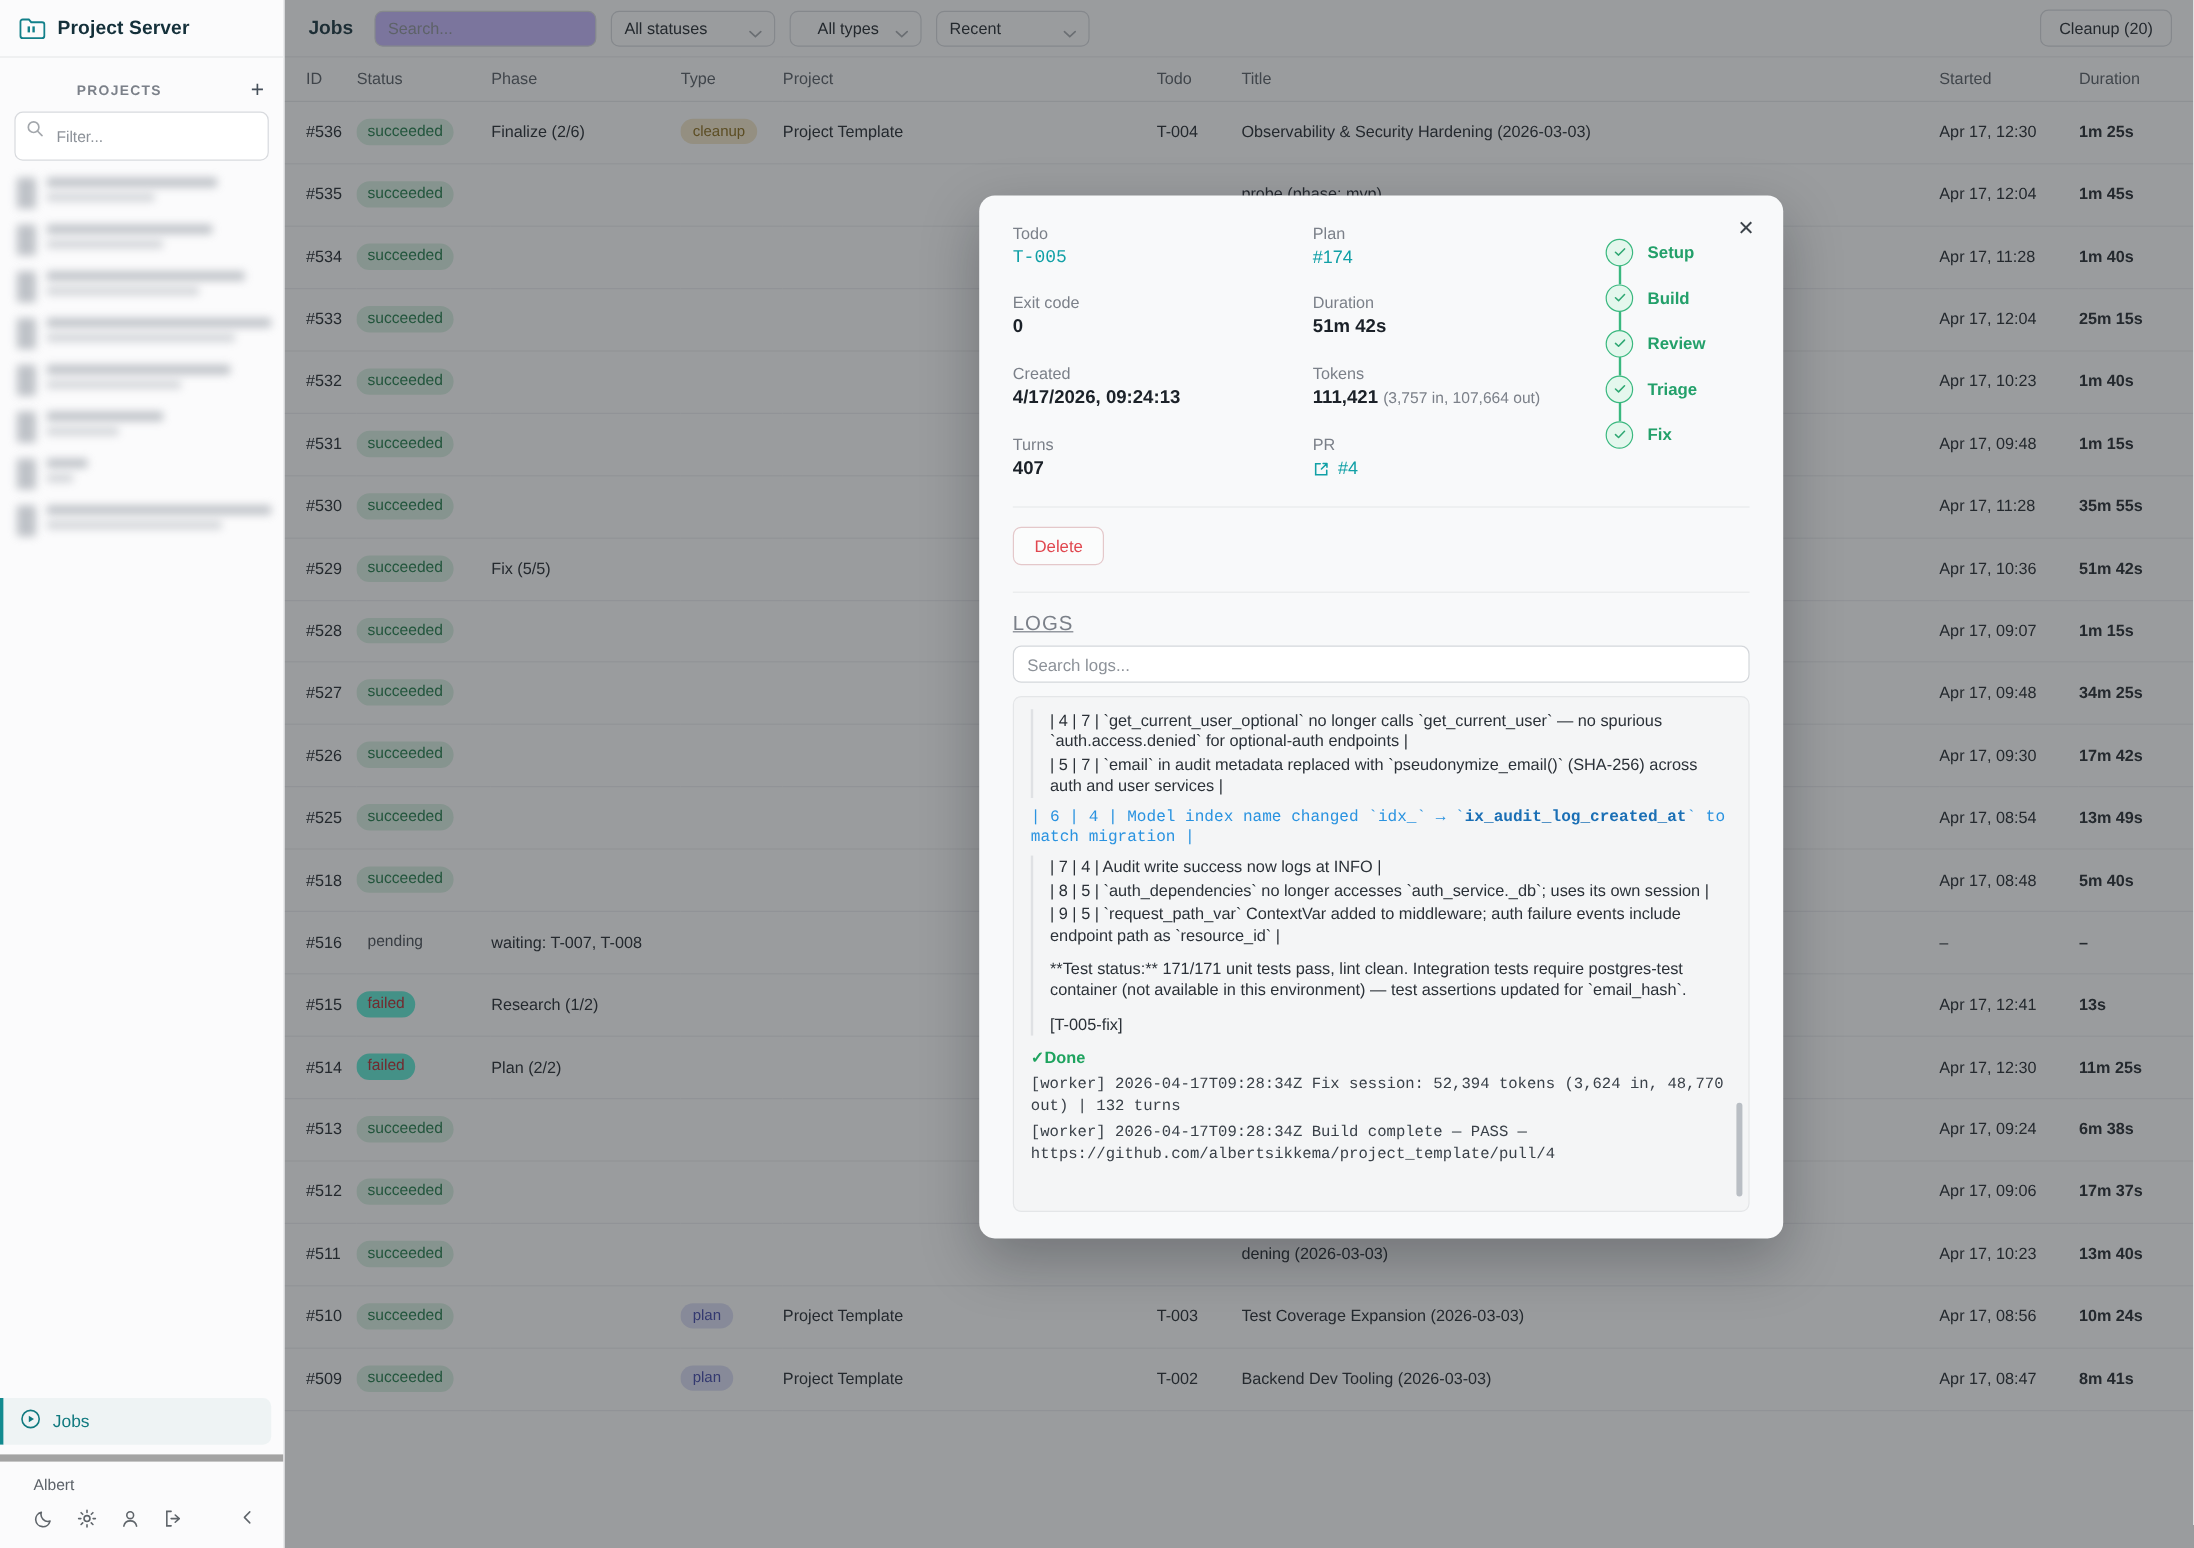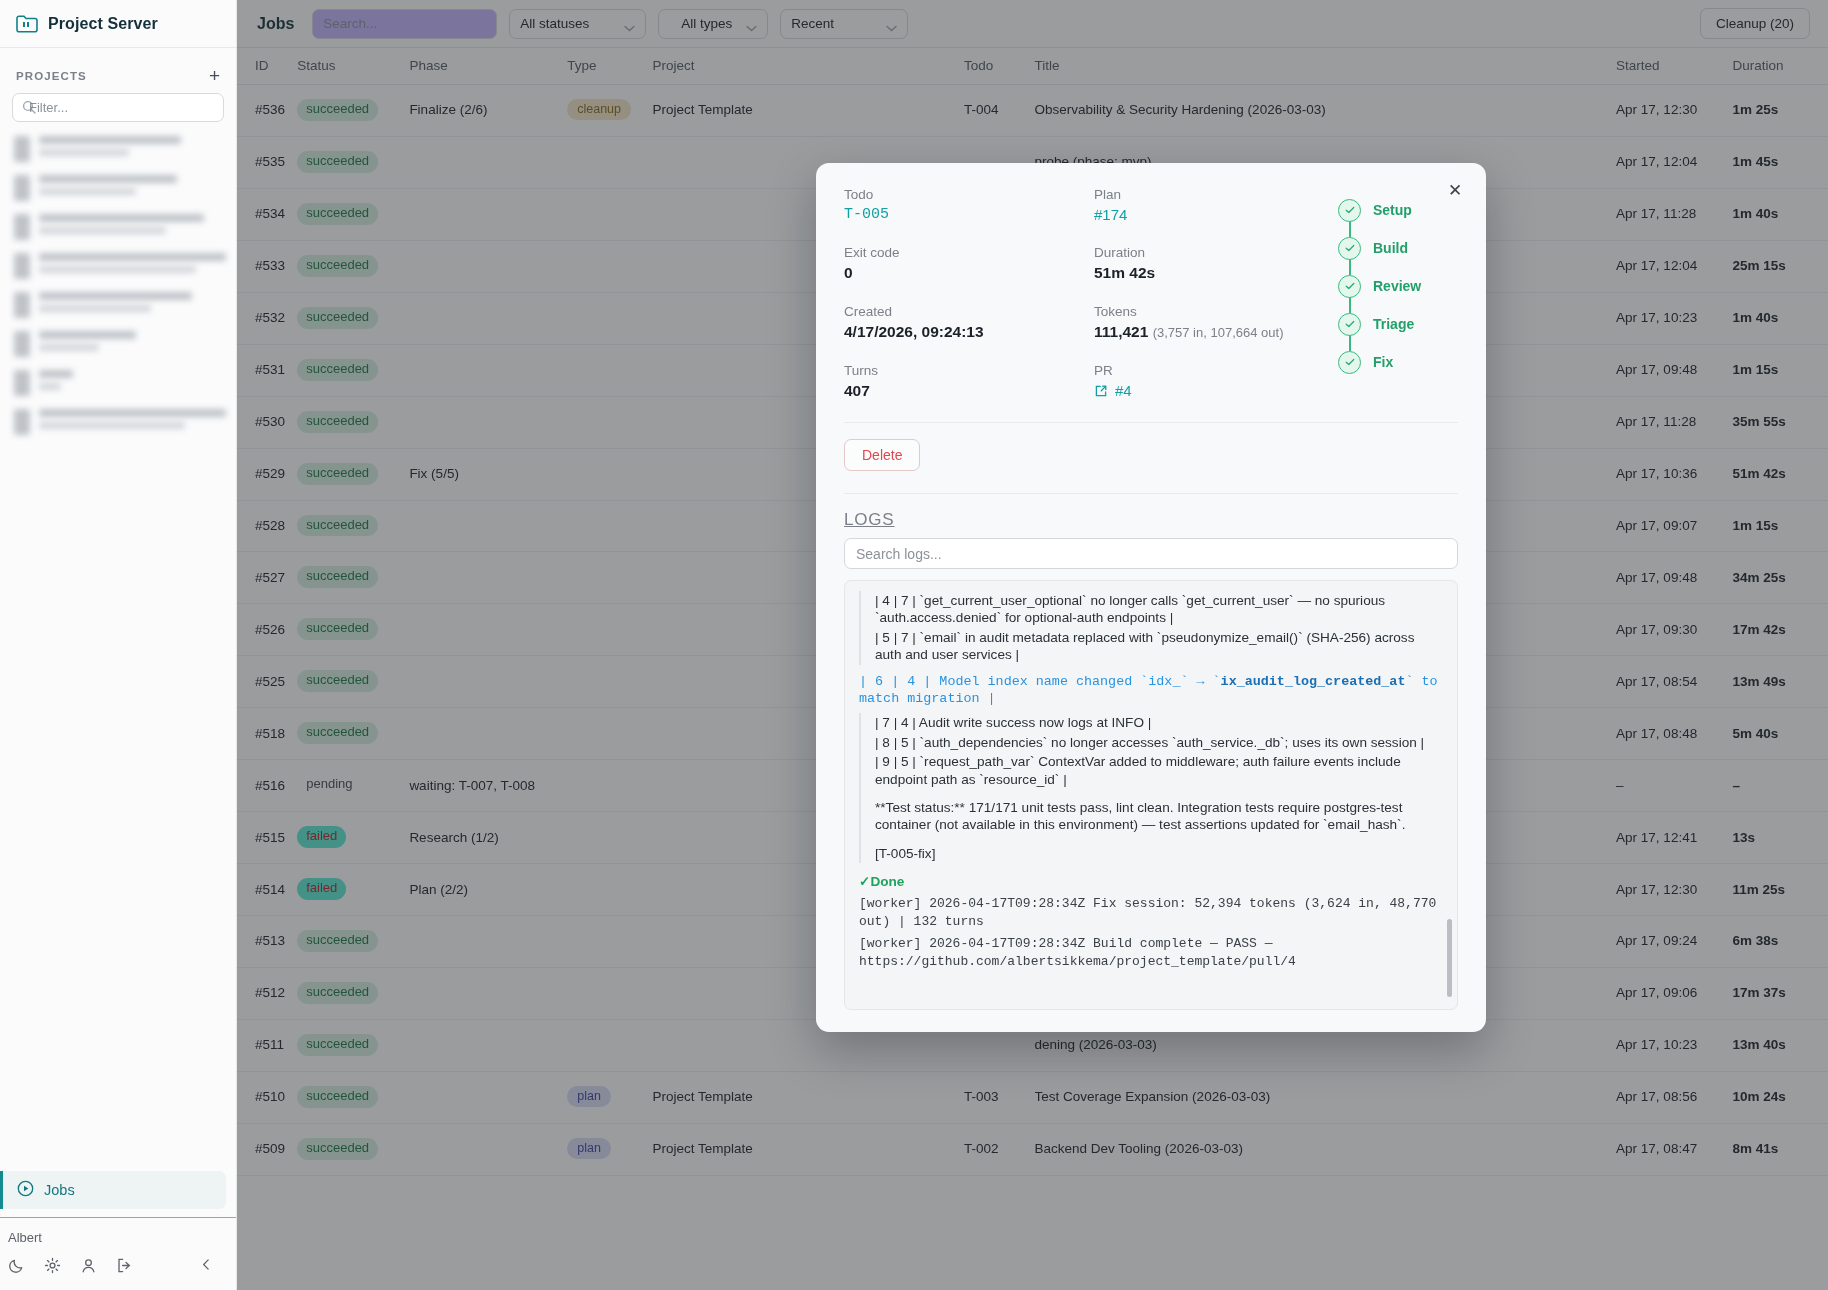--- a/index.html
+++ b/index.html
@@ -20,49 +20,50 @@
   .brand {
     height: 48px; display: flex; align-items: center; gap: 10px;
     padding: 0 16px; border-bottom: 1px solid #e7e8ea;
   }
   .brand-title { font-size: 16px; font-weight: 700; color: #14303a; letter-spacing: .1px; }
   .folder-ico { width: 22px; height: 19px; flex: 0 0 22px; }
 
   .proj-head {
     display: flex; align-items: center; justify-content: space-between;
     padding: 18px 16px 8px 16px;
+    margin-left: 48px;
   }
   .proj-head-label { font-size: 11.5px; font-weight: 600; letter-spacing: 1.1px; color: #7b8089; }
   .plus-btn { font-size: 19px; color: #46505b; line-height: 1; cursor: pointer; }
 
   .filter-wrap { padding: 0 12px; position: relative; }
   .filter-input {
-    width: 100%; height: 29px; border: 1px solid #d8dade; border-radius: 7px;
-    background: #fff; font-size: 13px; color: #30363d; padding: 0 8px 0 16px;
+    width: 100%; height: 41px; border: 1px solid #d8dade; border-radius: 7px;
+    background: #fff; font-size: 13px; color: #30363d; padding: 0 8px 0 34px;
     font-family: "Liberation Sans", sans-serif;
   }
   .filter-input::placeholder { color: #8d9299; }
   .filter-ico { position: absolute; left: 22px; top: 7px; width: 14px; height: 14px; opacity: .62; }
 
   .proj-list { padding: 8px 10px 0 14px; flex: 0 0 auto; }
   .proj-item { display: flex; gap: 9px; align-items: flex-start; padding: 6px 0 7px 0; }
   .proj-dot { width: 16px; height: 26px; flex: 0 0 16px; }
   .blur-bar { background: #9aa0a8; border-radius: 2px; filter: blur(3.4px); opacity: .62; }
   .proj-lines { flex: 1; }
   .blur-l1 { height: 8px; margin-bottom: 5px; }
   .blur-l2 { height: 7px; opacity: .42; }
 
   .spacer { flex: 1; }
 
   .nav-active {
     margin: 0 10px 0 0; padding: 9px 14px; display: flex; align-items: center; gap: 10px;
     background: #eef3f4; border-left: 3px solid #128a8f; color: #10797f;
     font-size: 14.5px; border-radius: 0 7px 7px 0;
   }
-  .user-block { padding: 12px 16px 0 8px; border-top: 1px solid #a3a3a3; margin-top: 8px; }
+  .user-block { padding: 12px 16px 0 28px; border-top: 6px solid #a3a3a3; margin-top: 8px; }
   .user-name { font-size: 13px; color: #5c6269; margin-bottom: 12px; }
   .user-icons { display: flex; align-items: center; gap: 19px; padding-bottom: 16px; }
   .uicon { width: 17px; height: 17px; opacity: .82; cursor: pointer; }
   .uicon-collapse { margin-left: auto; margin-right: 4px; }
 
   
   .main { flex: 1; position: relative; background: #fff; overflow: hidden; }
   .toolbar {
     height: 48px; display: flex; align-items: center; gap: 12px; padding: 0 18px 0 20px;
     border-bottom: 1px solid #e9eaec;

